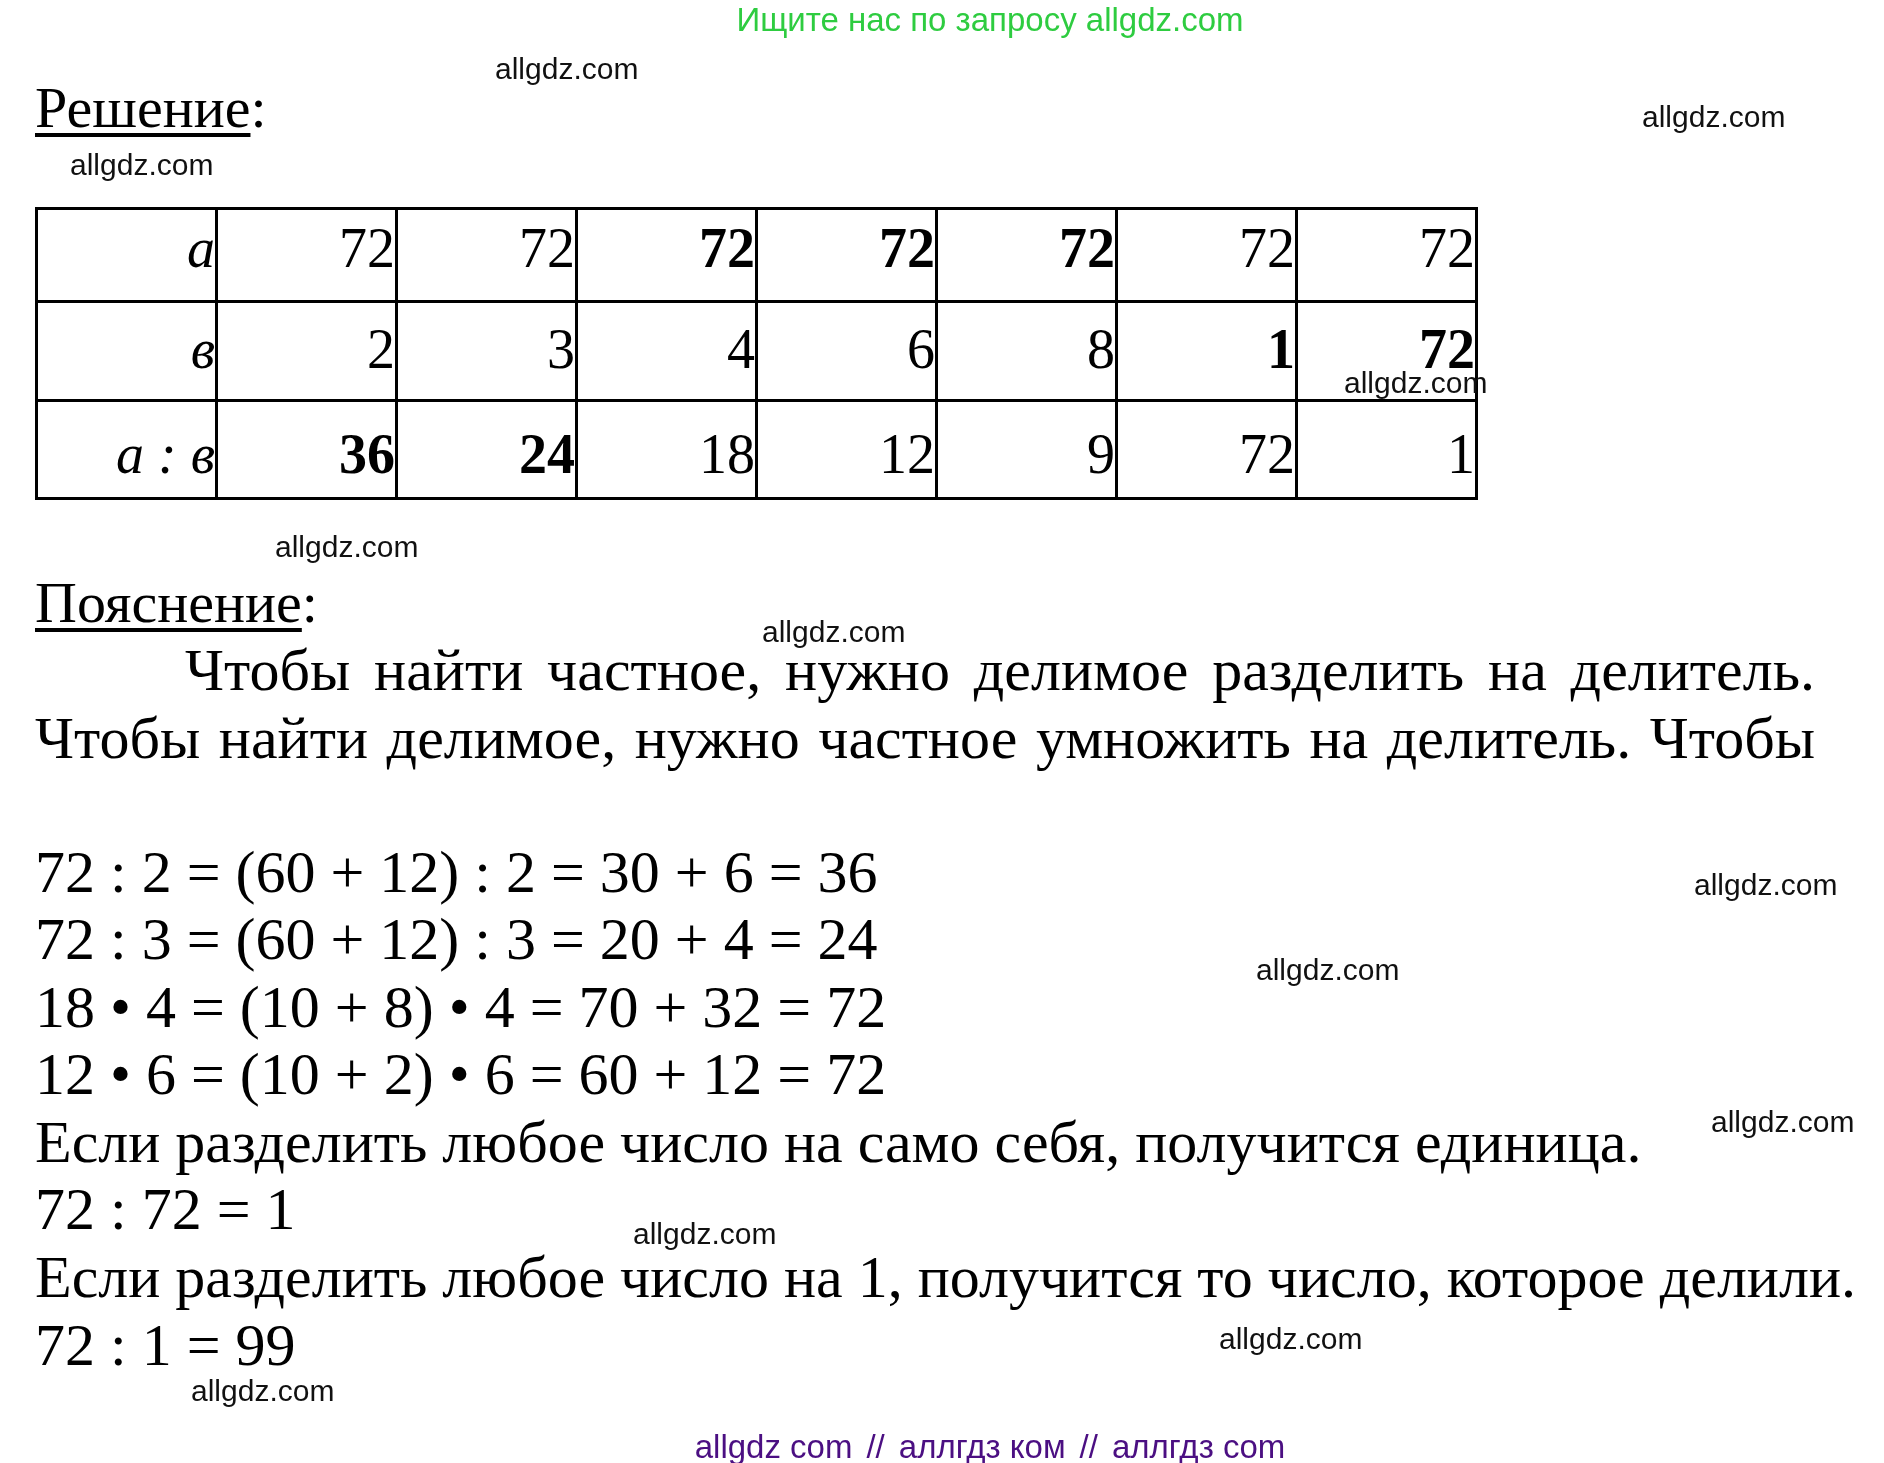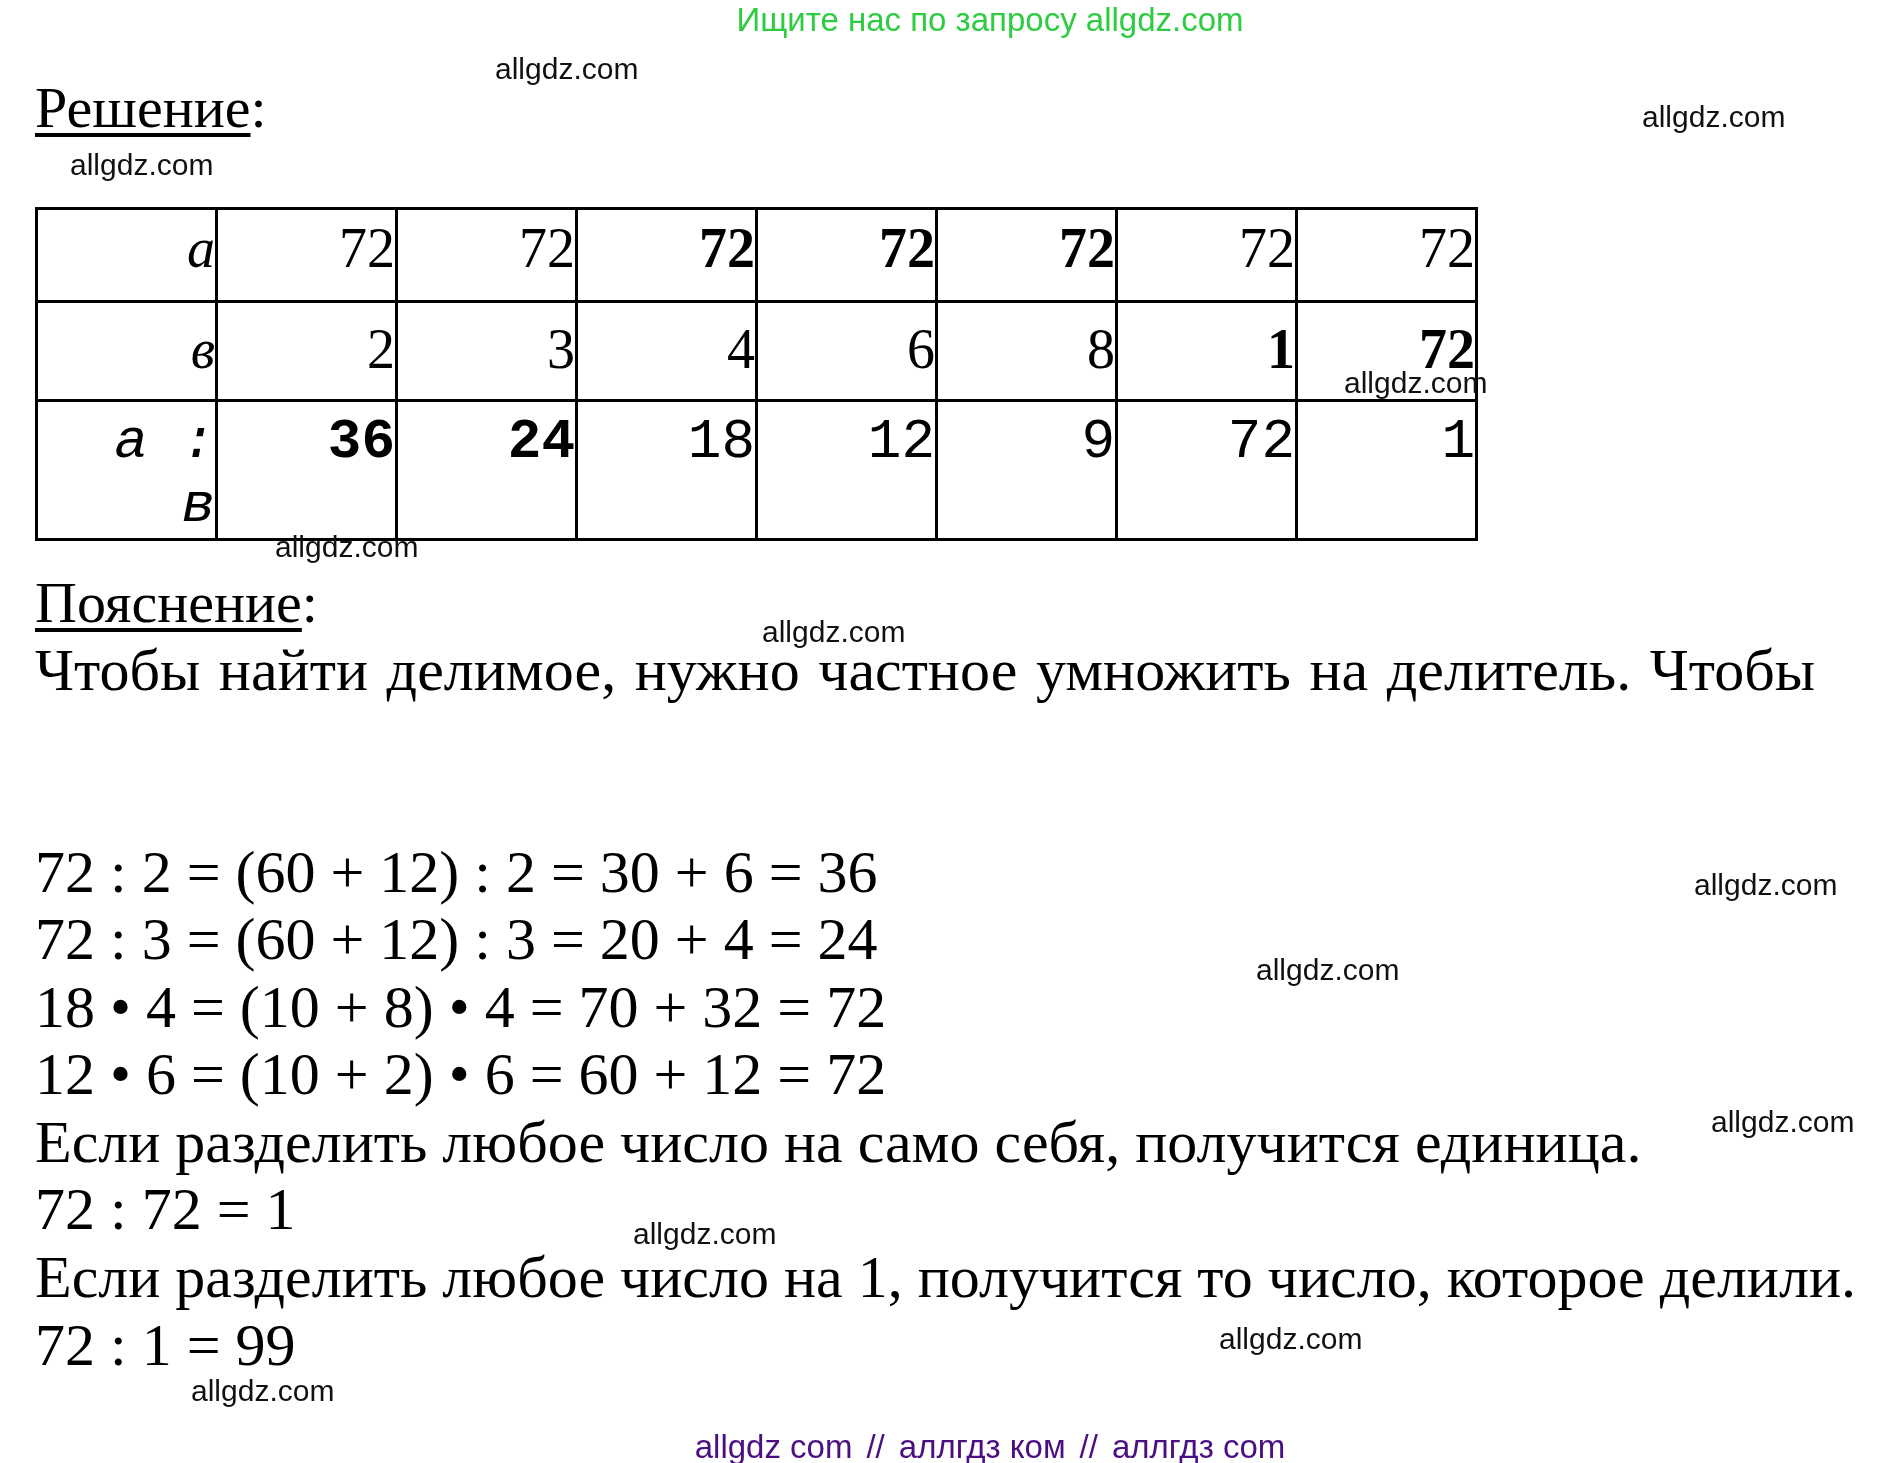--- a/index.html
+++ b/index.html
@@ -14,21 +14,21 @@
 
   .wm { font-size: 30px; line-height: 34px; color: #111; }
 
   .heading { font-size: 58px; line-height: 64px; }
   .heading .u { text-decoration: underline; text-decoration-thickness: 4px; text-underline-offset: 6px; }
 
   table.grid { position: absolute; left: 35px; top: 207px; border-collapse: collapse; table-layout: fixed; }
   table.grid td { border: 3px solid #000; width: 180px; padding: 0 0 0 18px; vertical-align: top; font-size: 56px; box-sizing: border-box; }
   table.grid tr.r1 td { height: 93px; padding-top: 6px; }
   table.grid tr.r2 td { height: 99px; padding-top: 14px; }
-  table.grid tr.r3 td { height: 98px; padding-top: 8px; font-family: Liberation Mono, monospace; }
+  table.grid tr.r3 td { height: 98px; padding-top: 20px; }
   table.grid td.lbl { font-style: italic; }
   table.grid td.b { font-weight: bold; }
 
   .para { left: 35px; width: 1780px; font-size: 60px; line-height: 68px; text-align: justify; white-space: normal; }
   .para .ln { display: block; white-space: nowrap; }
   .para .ln.just { text-align: justify; text-align-last: justify; }
   .para .ln.indent { padding-left: 150px; }
   .line { left: 35px; font-size: 60px; line-height: 68px; }
 </style>
 </head>
@@ -82,20 +82,21 @@
 <div class="abs sans wm" style="left:1296px;top:366px;">allgdz.com</div>
 <div class="abs sans wm" style="left:227px;top:530px;">allgdz.com</div>
 
 <div class="abs serif heading" style="left:35px;top:571px;">
   <span class="u">Пояснение</span><span>:</span>
 </div>
 
 <div class="abs sans wm" style="left:714px;top:615px;">allgdz.com</div>
 
 <div class="abs serif para" style="top:636px;">
+  <span class="ln just indent">Чтобы найти частное, нужно делимое разделить на делитель.</span>
   <span class="ln just">Чтобы найти делимое, нужно частное умножить на делитель. Чтобы</span>
 </div>
 
 <div class="abs serif line" style="top:838px;">72 : 2 = (60 + 12) : 2 = 30 + 6 = 36</div>
 <div class="abs serif line" style="top:905px;">72 : 3 = (60 + 12) : 3 = 20 + 4 = 24</div>
 <div class="abs serif line" style="top:973px;">18 • 4 = (10 + 8) • 4 = 70 + 32 = 72</div>
 <div class="abs serif line" style="top:1040px;">12 • 6 = (10 + 2) • 6 = 60 + 12 = 72</div>
 
 <div class="abs sans wm" style="left:1646px;top:868px;">allgdz.com</div>
 <div class="abs sans wm" style="left:1208px;top:953px;">allgdz.com</div>

